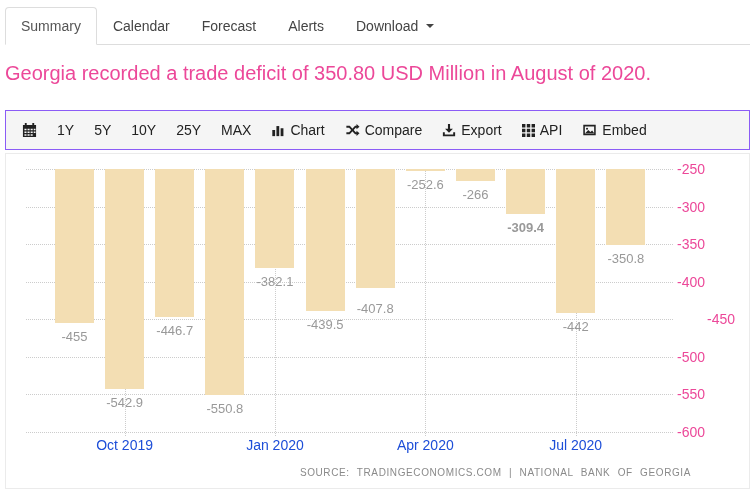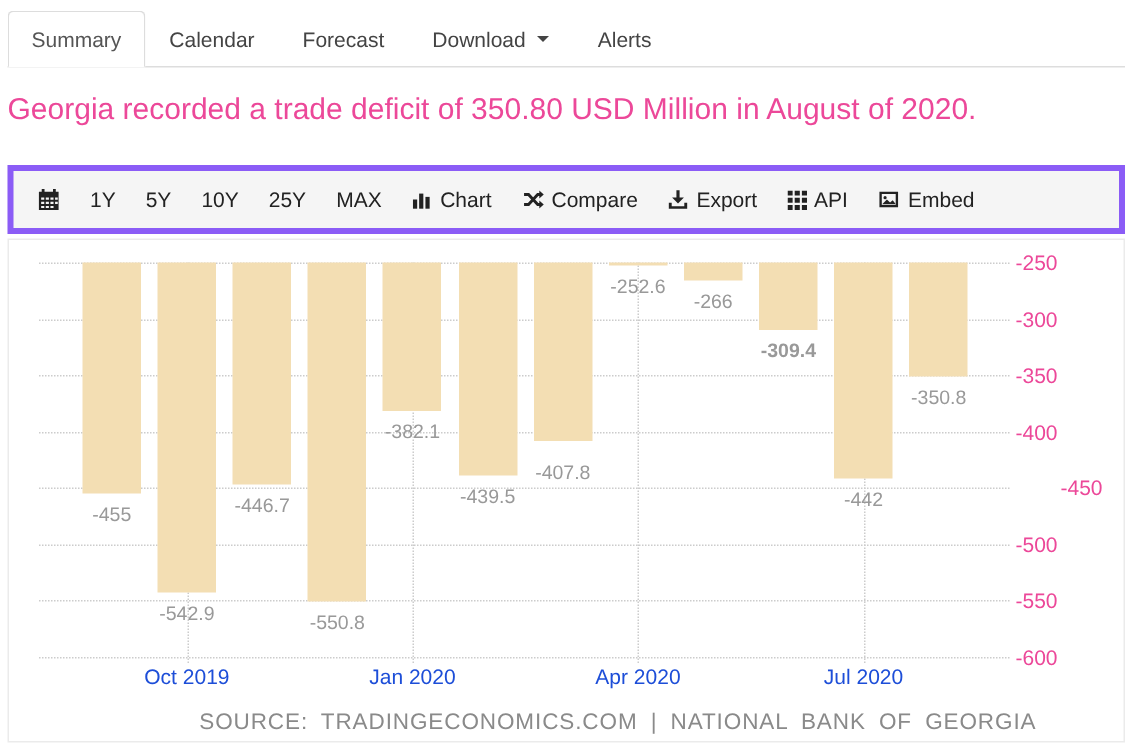--- a/index.html
+++ b/index.html
@@ -12,36 +12,36 @@
   ul.nav-tabs li a{display:flex;align-items:center;gap:6px;padding:10px 15px;font-size:14px;
     color:#444;text-decoration:none;border:1px solid transparent;border-radius:4px 4px 0 0;cursor:pointer;}
   ul.nav-tabs li.active a{background:#fff;color:#555;border-color:#ddd #ddd transparent #ddd;}
   .caret{display:inline-block;width:0;height:0;border-left:4px solid transparent;
     border-right:4px solid transparent;border-top:4px solid #444;margin-left:2px;}
 
   
   .headline{margin:17px 0 25px 0;font-size:20px;color:#ec4899;}
 
   
-  .toolbar{height:38px;background:#f5f5f5;border:4px solid #8b5cf6;display:flex;align-items:center;
+  .toolbar{height:38px;background:#f5f5f5;border:1px solid #8b5cf6;display:flex;align-items:center;
     padding:0 6px;}
   .tb-item{display:flex;align-items:center;gap:5px;padding:0 10px;font-size:14px;color:#222;
     cursor:pointer;white-space:nowrap;}
   .tb-item svg{display:block;}
   .icon-fill{fill:#222;}
 
   
   .chart-panel{position:relative;margin-top:3px;height:334px;border:1px solid #ebebeb;background:#fff;}
   .hgrid{position:absolute;height:0;border-top:1px dotted #ccc;}
   .vgrid{position:absolute;width:0;border-left:1px dotted #ccc;}
   .bar{position:absolute;}
   .bar-label{position:absolute;width:80px;text-align:center;font-size:13px;color:#999;}
   .ylab{position:absolute;font-size:14px;color:#ec4899;}
   .xlab{position:absolute;width:90px;text-align:center;font-size:14px;color:#1d4ed8;}
-  .source{position:absolute;font-size:15px;color:#8a8a8a;letter-spacing:0.6px;word-spacing:4px;}
+  .source{position:absolute;font-size:10px;color:#8a8a8a;letter-spacing:0.6px;word-spacing:4px;}
 </style>
 </head>
 <body>
 
 <div class="page">
 
   <ul class="nav-tabs">
     <li class="active">
       <a>
           <span>Summary</span>
@@ -52,27 +52,27 @@
           <span>Calendar</span>
         </a>
       </li>
     <li>
       <a>
           <span>Forecast</span>
         </a>
       </li>
     <li>
       <a>
-          <span>Download</span>
-         <span class="caret"></span>
+          <span>Alerts</span>
         </a>
       </li>
     <li>
       <a>
-          <span>Alerts</span>
+          <span>Download</span>
+         <span class="caret"></span>
         </a>
       </li>
   </ul>
 
   <p class="headline">Georgia recorded a trade deficit of 350.80 USD Million in August of 2020.</p>
 
   <div class="toolbar">
     <span class="tb-item">
       <svg width="15" height="15" viewBox="0 0 16 16">
         <path class="icon-fill" d="M3 0h2v2.5H3zM11 0h2v2.5h-2z"></path>

